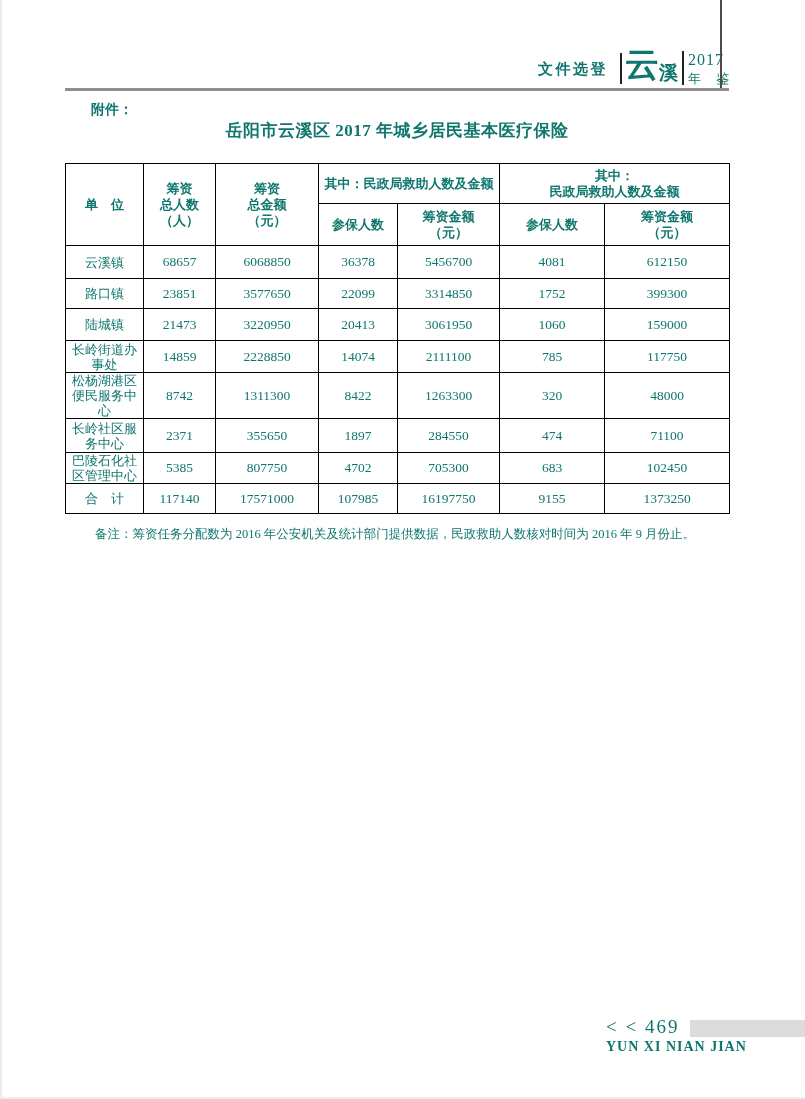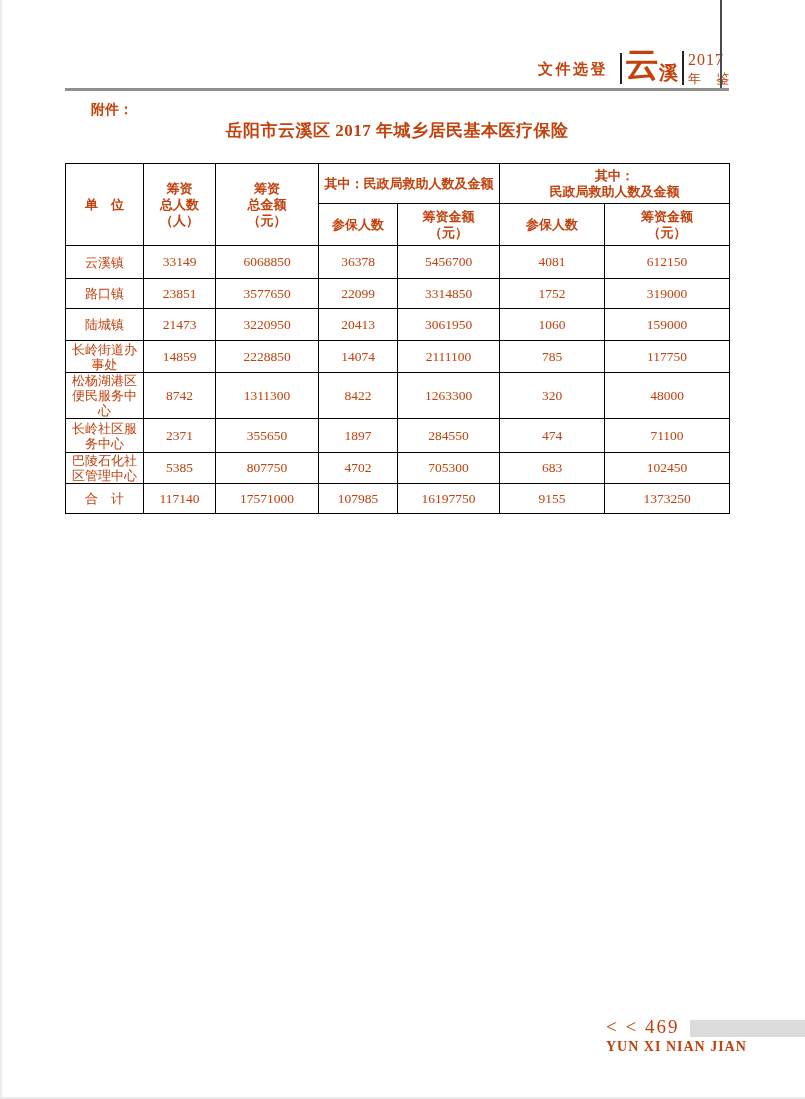--- a/index.html
+++ b/index.html
@@ -1,21 +1,21 @@
 <!DOCTYPE html>
 <html><head>
 <meta charset="utf-8">
 <style>
   html,body { margin:0; padding:0; background:#ffffff; }
   .page {
     position:relative;
     width:805px; height:1099px;
     background:#ffffff;
     font-family:"Liberation Serif","DejaVu Serif",serif;
-    color:#c2410c;
+    color:#0f766e;
     overflow:hidden;
   }
   
   .edge-left  { position:absolute; left:0; top:0; width:2px; height:100%; background:#ededed; }
   .edge-bottom{ position:absolute; left:0; bottom:0; width:100%; height:2px; background:#ededed; }
 
   
   .hdr-section {
     position:absolute; left:538px; top:60px;
     font-size:15px; font-weight:bold; letter-spacing:2.5px;
@@ -143,35 +143,35 @@
         <th>参保人数</th>
         <th>筹资金额
 （元）</th>
         <th>参保人数</th>
         <th>筹资金额
 （元）</th>
       </tr>
 
       <tr style="height:33px">
         <td class="unit">云溪镇</td>
-        <td class="num">33149</td>
+        <td class="num">68657</td>
         <td class="num">6068850</td>
         <td class="num">36378</td>
         <td class="num">5456700</td>
         <td class="num">4081</td>
         <td class="num">612150</td>
       </tr>
       <tr style="height:30px">
         <td class="unit">路口镇</td>
         <td class="num">23851</td>
         <td class="num">3577650</td>
         <td class="num">22099</td>
         <td class="num">3314850</td>
         <td class="num">1752</td>
-        <td class="num">319000</td>
+        <td class="num">399300</td>
       </tr>
       <tr style="height:32px">
         <td class="unit">陆城镇</td>
         <td class="num">21473</td>
         <td class="num">3220950</td>
         <td class="num">20413</td>
         <td class="num">3061950</td>
         <td class="num">1060</td>
         <td class="num">159000</td>
       </tr>
@@ -216,17 +216,18 @@
         <td class="num">117140</td>
         <td class="num">17571000</td>
         <td class="num">107985</td>
         <td class="num">16197750</td>
         <td class="num">9155</td>
         <td class="num">1373250</td>
       </tr>
     </tbody>
   </table>
 
+  <div class="note">备注：筹资任务分配数为 2016 年公安机关及统计部门提供数据，民政救助人数核对时间为 2016 年 9 月份止。</div>
 
   <div class="page-marker">&lt; &lt; 469</div>
   <div class="footer-bar"></div>
   <div class="pinyin">YUN XI NIAN JIAN</div>
 </div>
 
 </body></html>

